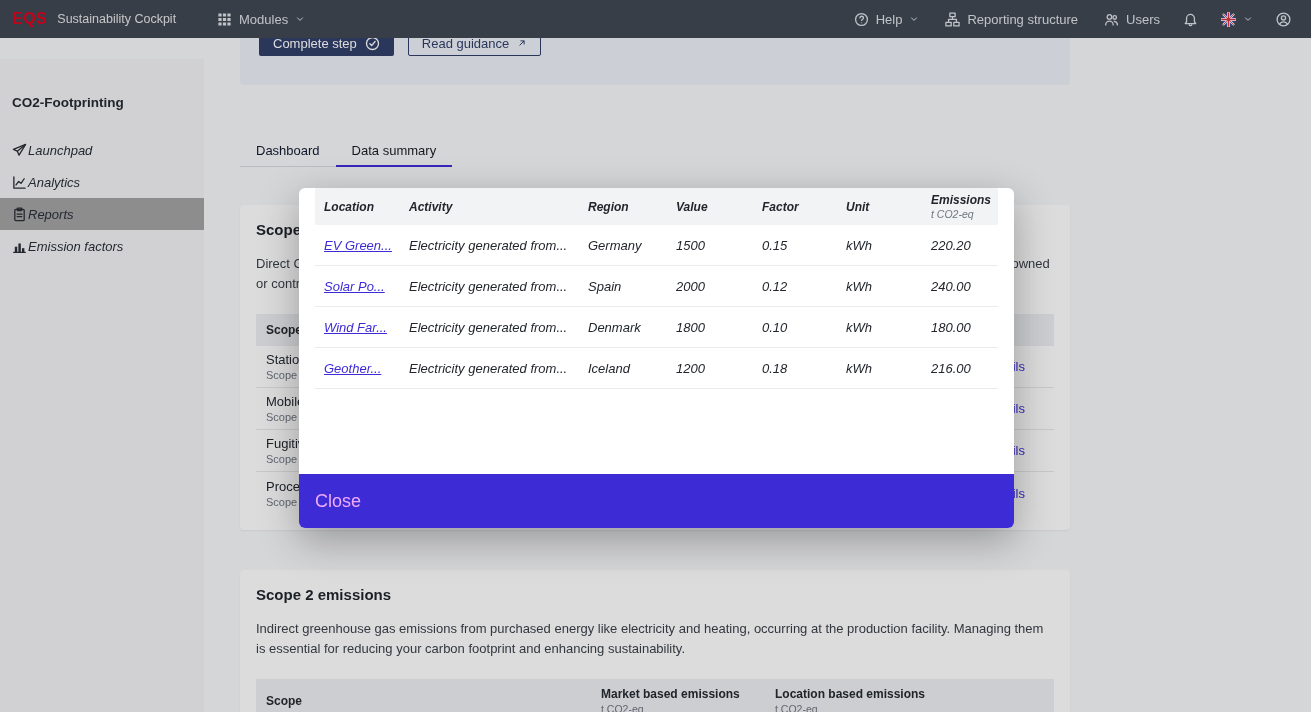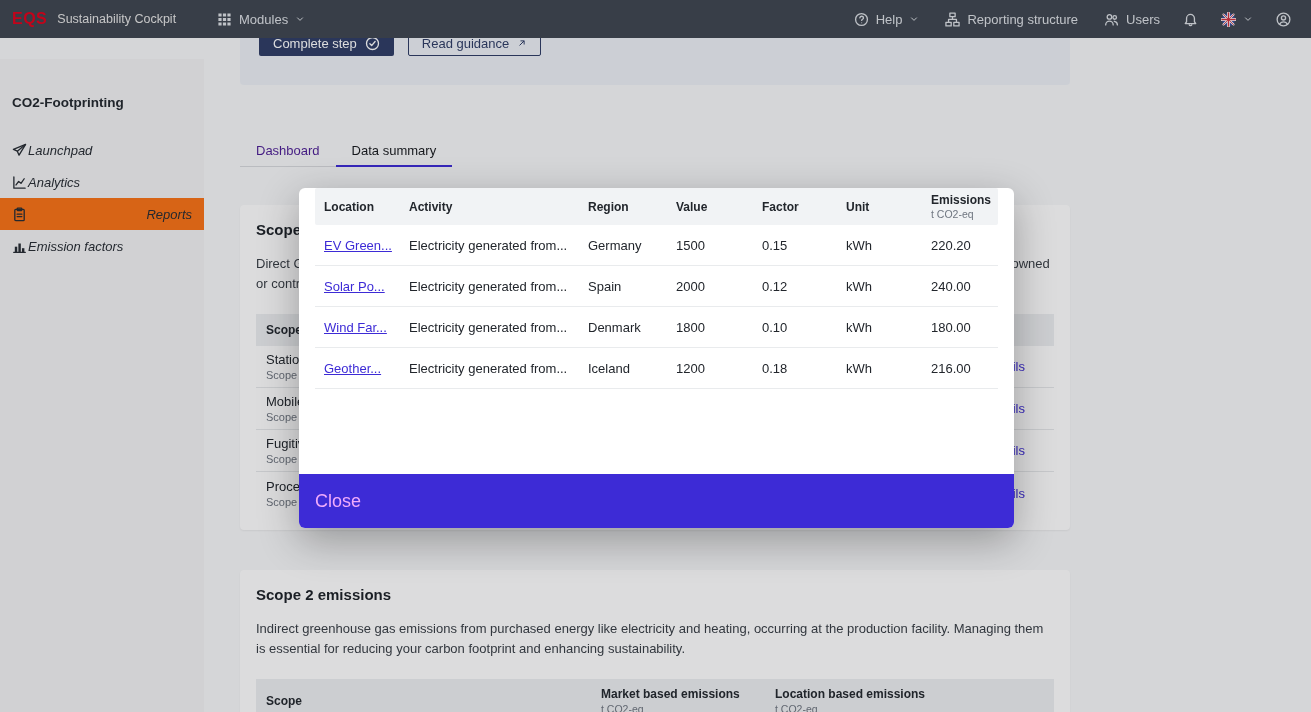--- a/index.html
+++ b/index.html
@@ -16,32 +16,32 @@
   .logo { color:#e2001a; font-weight:800; font-size:16px; letter-spacing:.5px; }
   .app-title { color:#e5e5e5; font-size:12.5px; white-space:nowrap; }
   .nav-item { display:flex; align-items:center; gap:7px; height:100%; padding:0 13px; cursor:pointer; color:#dde1e6; white-space:nowrap; }
   .nav-right { margin-left:auto; display:flex; align-items:center; height:100%; padding-right:10px; }
   .icon-only { padding:0 10px; }
 
   
   .sidebar { position:fixed; top:46px; left:0; bottom:0; width:204px; background:#f2f3f4; z-index:20; padding-top:36px;margin-top:13px; }
   .sidebar-title { padding:0 12px; font-size:13.5px; font-weight:700; color:#23282e; margin-bottom:24px; }
   .side-item { display:flex; align-items:center; gap:1px; height:32px; padding:0 12px; font-size:13px; color:#272c33; cursor:pointer;font-style:italic; }
-  .side-item.active { background:#f97316;justify-content:space-between; }
+  .side-item.active { background:#a3a3a3; }
 
   
   .content { position:absolute; left:240px; top:38px; width:830px; z-index:1; }
   .step-card { margin-top:-20px; height:67px; background:#edf0f6; border-radius:4px; padding:12px 19px; display:flex; gap:14px; }
   .btn-navy { height:26px; background:#2e3d66; color:#fff; font-size:13px; display:inline-flex; align-items:center; gap:8px;
               padding:0 14px; border:none; border-radius:2px; cursor:pointer; font-family:inherit; }
   .btn-outline { height:26px; background:transparent; color:#2e3d66; font-size:13px; display:inline-flex; align-items:center; gap:8px;
               padding:0 13px; border:1px solid #2e3d66; border-radius:2px; cursor:pointer; font-family:inherit; }
 
   .tabs { margin-top:50px; display:flex; width:max-content; border-bottom:1px solid #d8dadd; }
-  .tab { padding:0 16px; height:32px; line-height:32px; font-size:13px; color:#4c1d95; cursor:pointer;
+  .tab { padding:0 16px; height:32px; line-height:32px; font-size:13px; color:#0f172a; cursor:pointer;
          border-bottom:2px solid transparent; margin-bottom:-1px; }
   .tab.active { color:#16191d; border-bottom-color:#3d2bd6; }
 
   .card { background:#fff; border-radius:4px; padding:16px; box-shadow:0 1px 2px rgba(0,0,0,.06); }
   .card.scope1 { margin-top:38px; }
   .card.scope2 { margin-top:40px; height:400px; }
   .card h2 { font-size:15px; font-weight:700; color:#1c2127; }
   .card p { margin-top:16px; font-size:13px; line-height:20px; color:#383e45; }
 
   .s1-table { margin-top:20px; }
@@ -61,21 +61,21 @@
   .s2-scope { align-self:center; }
 
   
   .backdrop { position:fixed; inset:0; background:rgba(18,20,24,.15); z-index:40; }
   .modal { position:fixed; left:299px; top:188px; width:715px; height:340px; background:#fff; border-radius:6px;
            box-shadow:0 12px 40px rgba(0,0,0,.3); z-index:50; }
   .modal-head { display:flex; align-items:center; justify-content:space-between; padding:13px 16px 12px; }
   .modal-title { font-size:16px; font-weight:700; color:#15181d; }
   .modal-close { width:20px; height:20px; color:#3a4047; cursor:pointer; display:flex; align-items:center; justify-content:center; }
   .m-table { margin:0 16px; }
-  .m-head, .m-row { display:grid; grid-template-columns:85px 179px 88px 86px 84px 85px 76px; align-items:center; }
+  .m-head, .m-row { display:grid; grid-template-columns:85px 179px 88px 86px 84px 85px 76px; align-items:center;font-style:italic; }
   .m-head { background:#f1f3f5; min-height:36px; font-size:12px; font-weight:700; color:#22262c; border-radius:2px; padding:5px 0; }
   .m-head > div, .m-row > div { padding:0 8px 0 9px; overflow:hidden; white-space:nowrap; }
   .m-head .hd-sub { font-weight:400; font-size:10.5px; color:#6f7680; margin-top:1px; }
   .m-row { height:41px; border-bottom:1px solid #e9ebed; font-size:13px; color:#22262c; }
   .m-link { color:#3d2bd6; text-decoration:underline; cursor:pointer; }
   .modal-footer { position:absolute; left:0; right:0; bottom:0; height:54px; background:#3d2bd6; border-radius:0 0 6px 6px;
                   display:flex; align-items:center; padding:0 16px; color:#f0abfc; font-size:18px; cursor:pointer; border:none; font-family:inherit; }
 </style>
 </head>
 <body>

